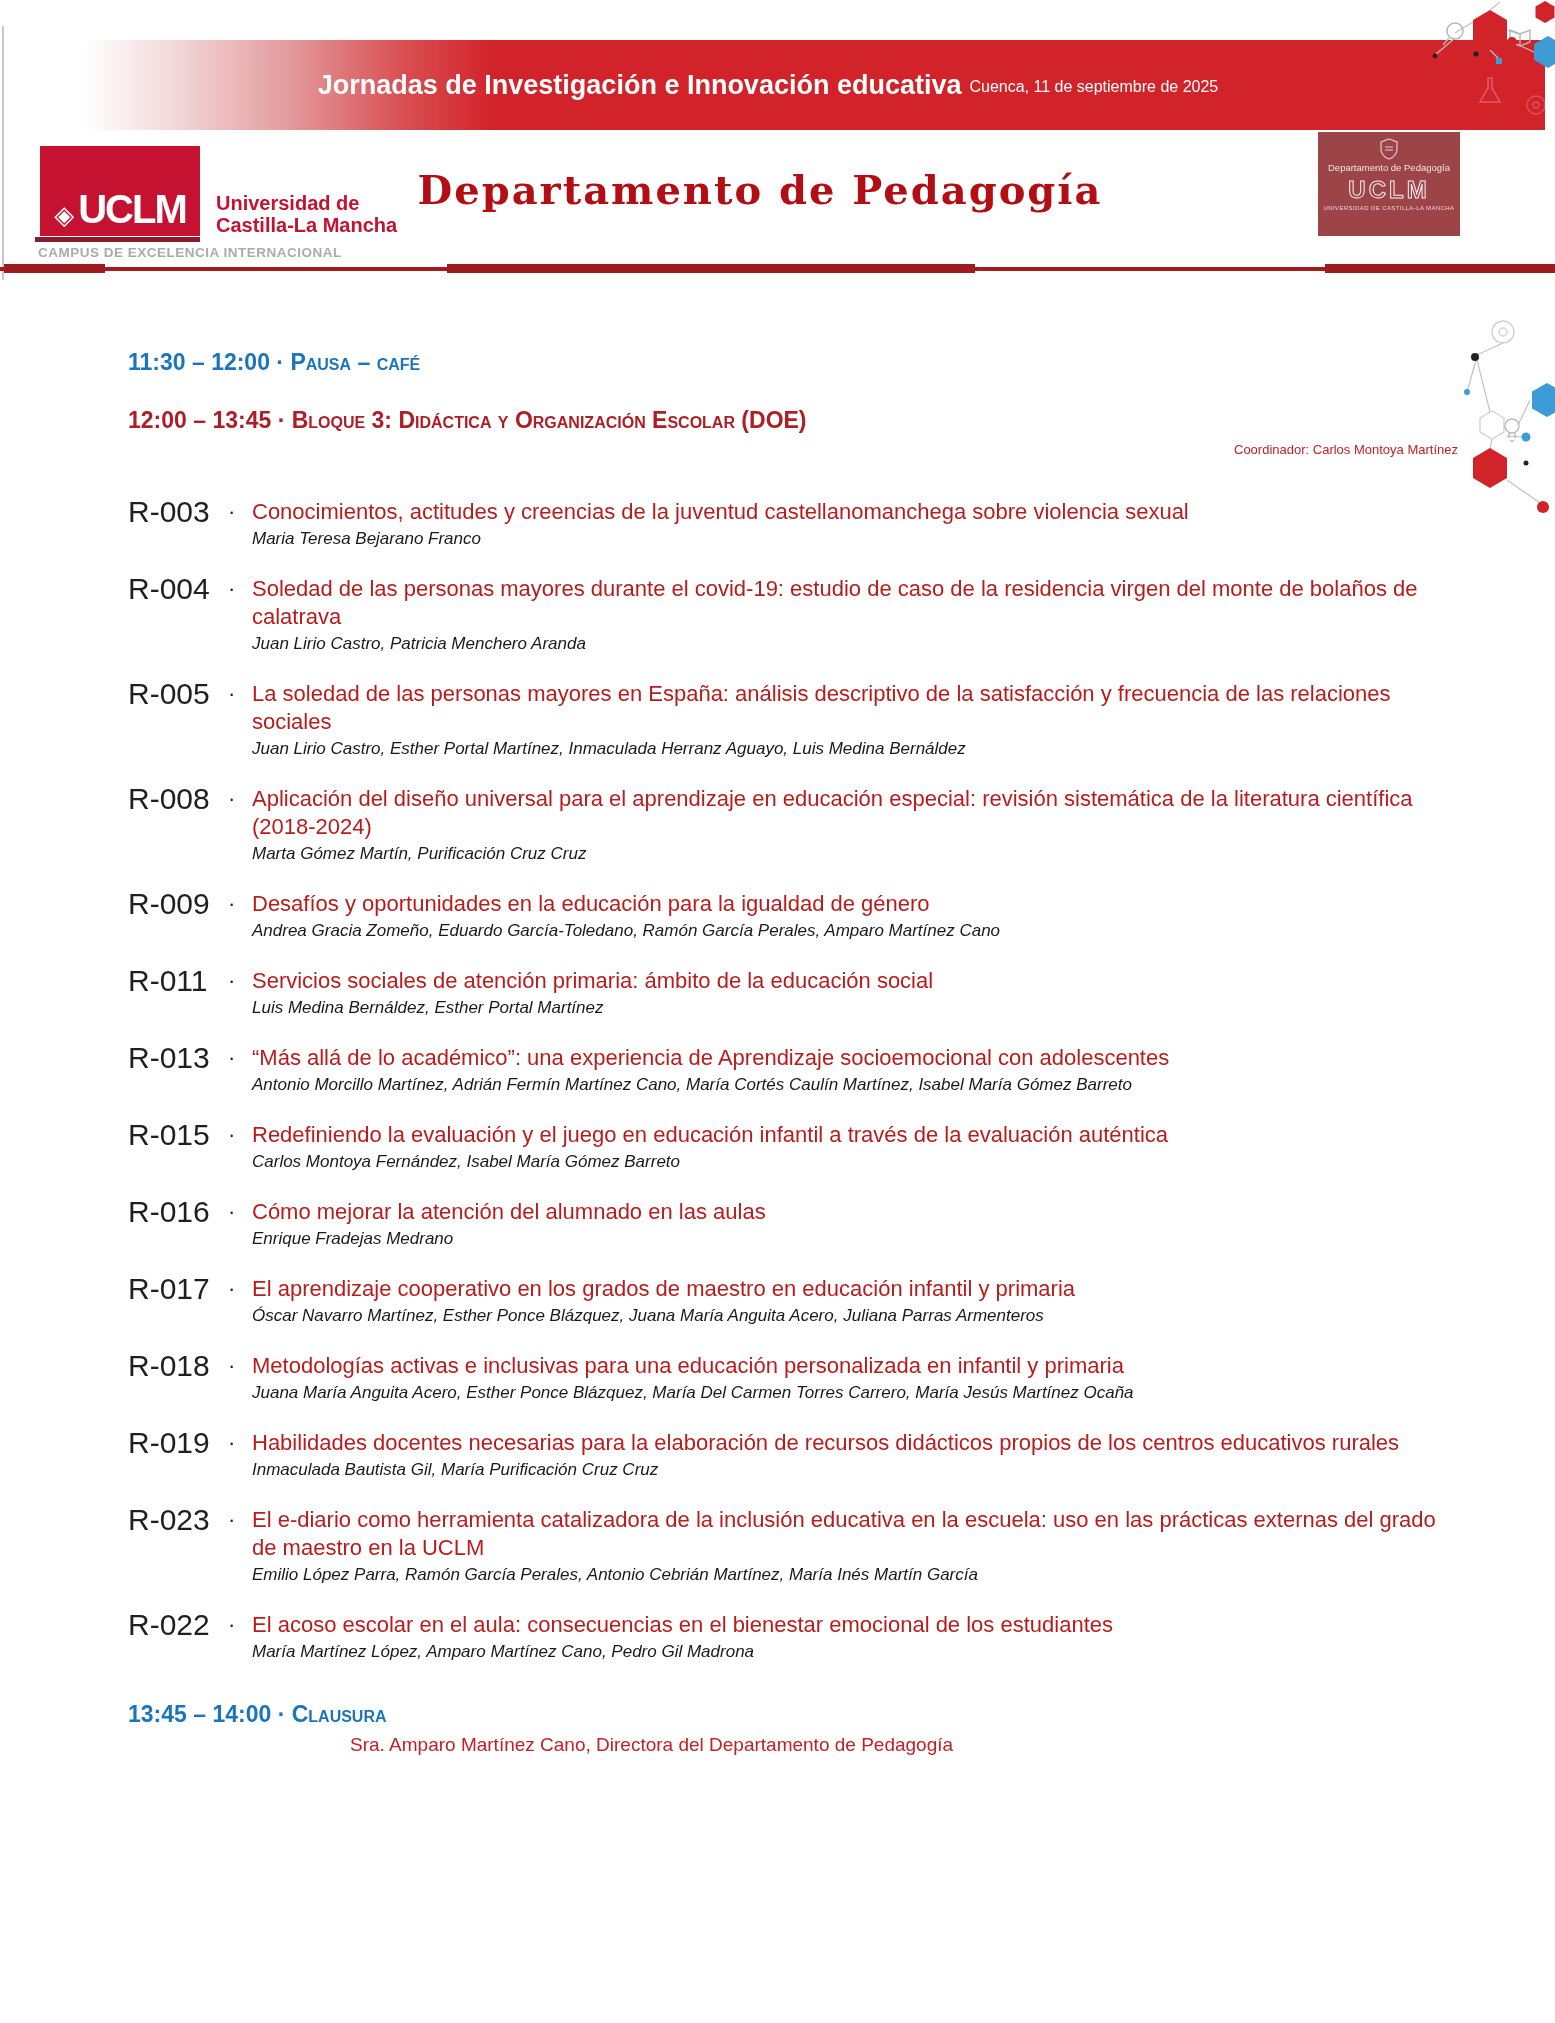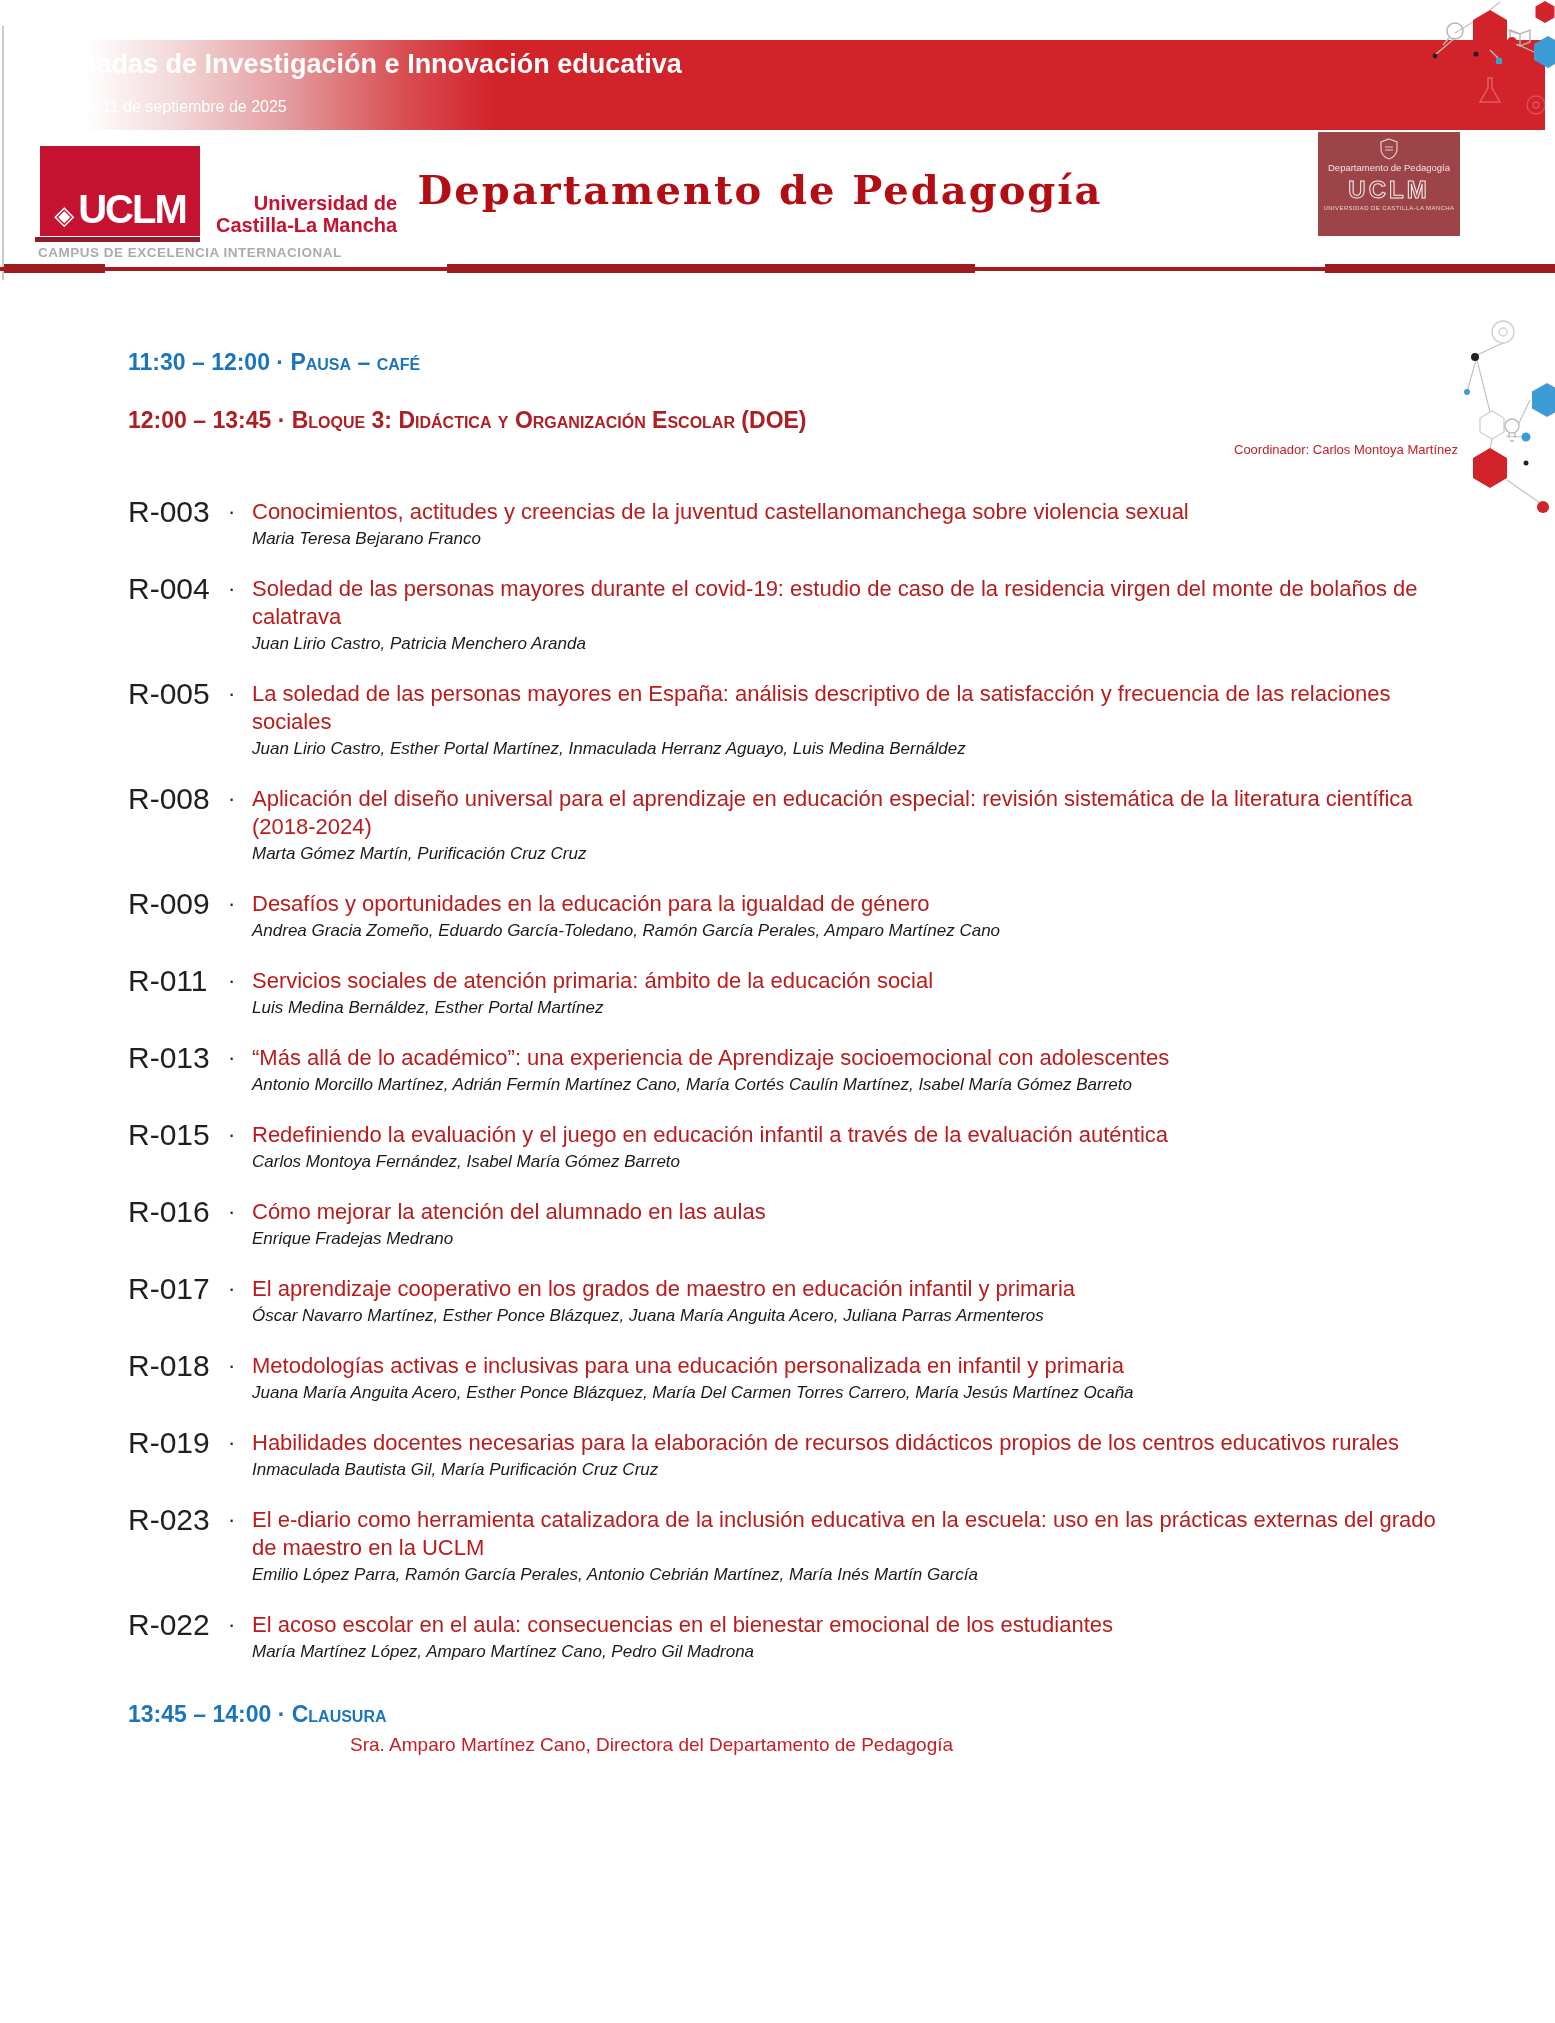--- a/index.html
+++ b/index.html
@@ -5,32 +5,32 @@
   html,body{margin:0;padding:0;background:#ffffff;}
   .page{position:relative;width:1555px;height:2023px;background:#ffffff;overflow:hidden;
         font-family:"Liberation Sans",sans-serif;color:#1f1f1f;}
 
   
   .edge-line{position:absolute;left:2px;top:26px;width:2px;height:254px;background:#c9c9c9;}
 
   
   .banner{position:absolute;left:85px;top:40px;width:1460px;height:90px;
           background:linear-gradient(90deg,#ffffff 0%,#f3d9da 6%,#e39a9d 14%,#d84d50 22%,#d2232a 28%,#d2232a 100%);}
-  .banner-inner{width:100%;height:100%;display:flex;flex-direction:column;justify-content:center;
-                transform:translateX(-47px);gap:8px;}
+  .banner-inner{width:100%;height:100%;display:flex;flex-direction:row;justify-content:center;
+                align-items:center;transform:translateX(-47px);gap:8px;}
   .banner-title{color:#ffffff;font-weight:bold;font-size:27px;line-height:32px;}
   .banner-sub{color:#ffffff;font-size:16px;line-height:30px;margin-top:4px;}
 
   
   .uclm-box{position:absolute;left:40px;top:146px;width:160px;height:90px;background:#C41230;
             display:flex;align-items:flex-end;justify-content:center;padding-bottom:8px;box-sizing:border-box;}
   .uclm-mark{color:#ffffff;font-size:26px;line-height:26px;margin-right:4px;}
   .uclm-acronym{color:#ffffff;font-weight:bold;font-size:40px;line-height:38px;letter-spacing:-2px;}
   .uclm-name{position:absolute;left:216px;top:192px;color:#C41230;font-weight:bold;
-             font-size:20px;line-height:22px;text-align:right;}
+             font-size:20px;line-height:22px;}
   .campus-bar{position:absolute;left:35px;top:237px;width:165px;height:5px;background:#8E1A2B;}
   .campus-text{position:absolute;left:38px;top:245px;color:#ABABAB;font-weight:bold;
                font-size:13.5px;letter-spacing:0.5px;}
 
   
   .page-title{position:absolute;left:0;top:166px;width:1520px;text-align:center;
               font-family:"DejaVu Serif","Liberation Serif",serif;font-weight:bold;
               font-size:40px;letter-spacing:2px;color:#B20E13;}
 
   

